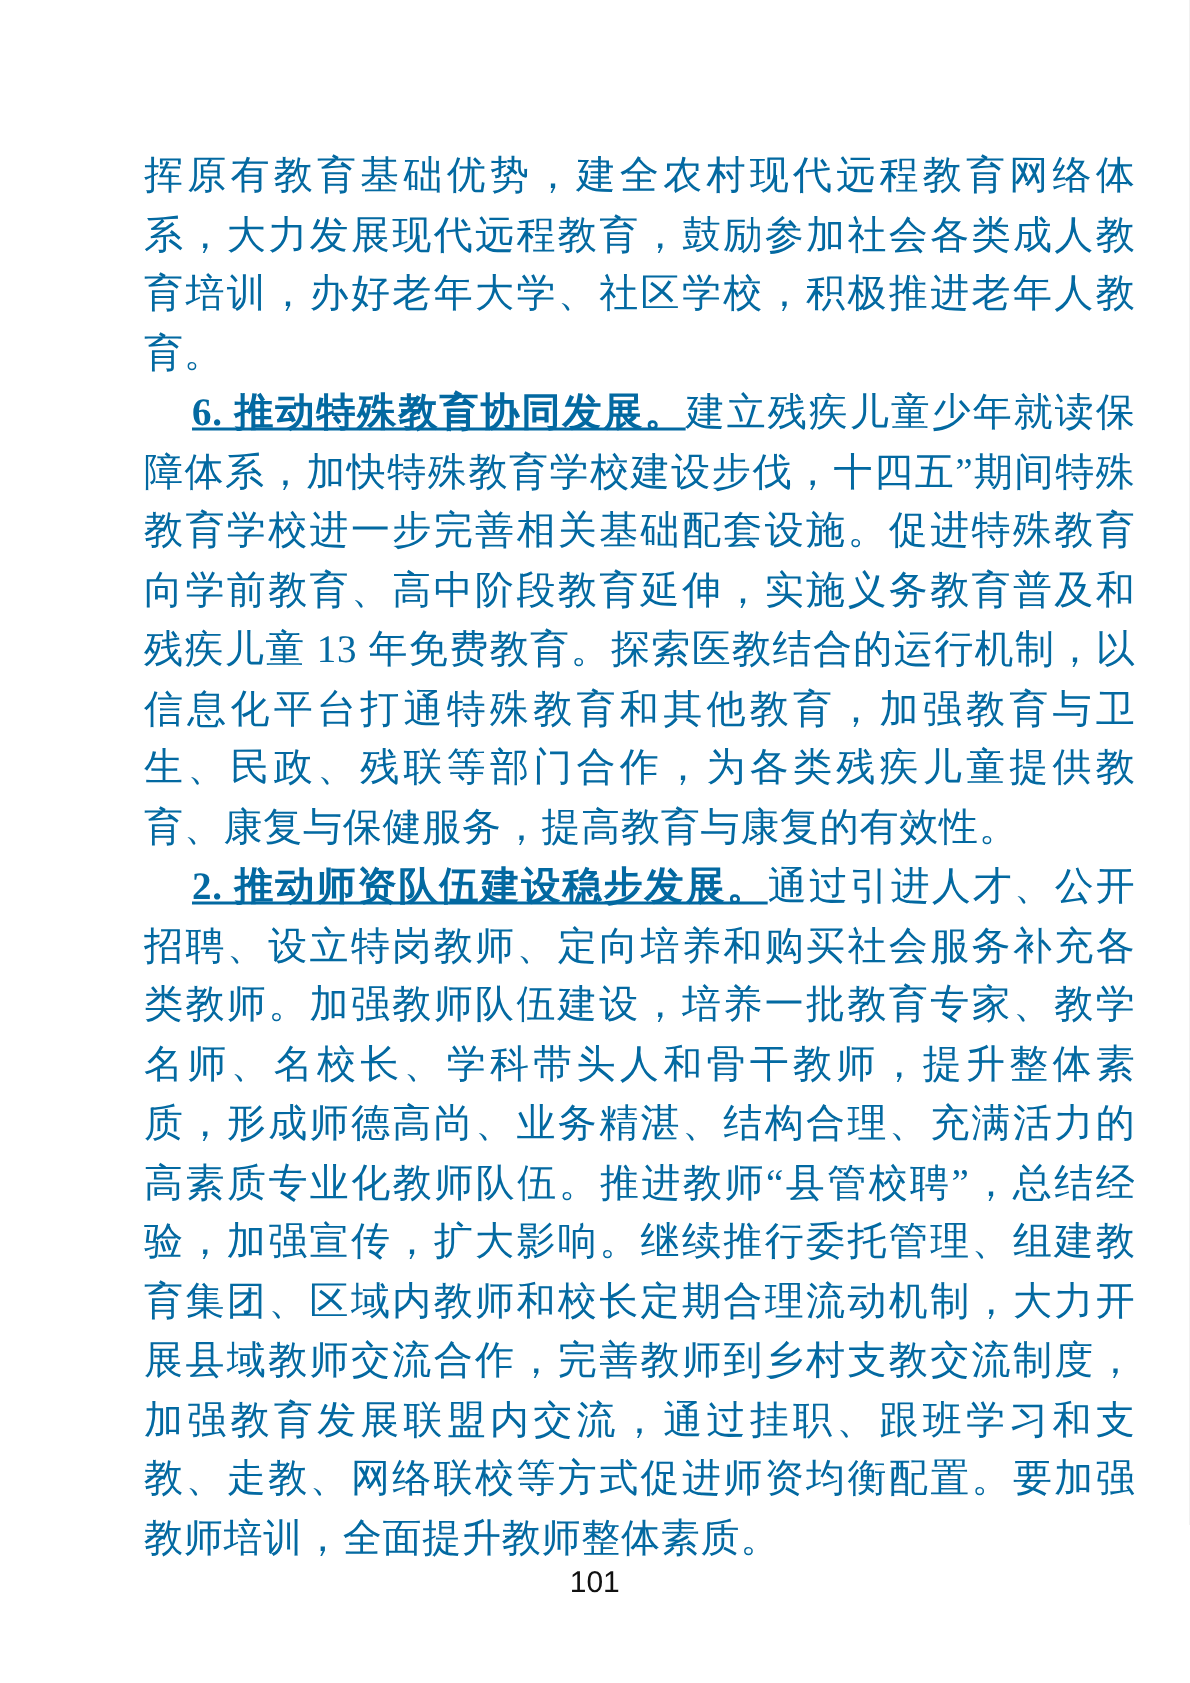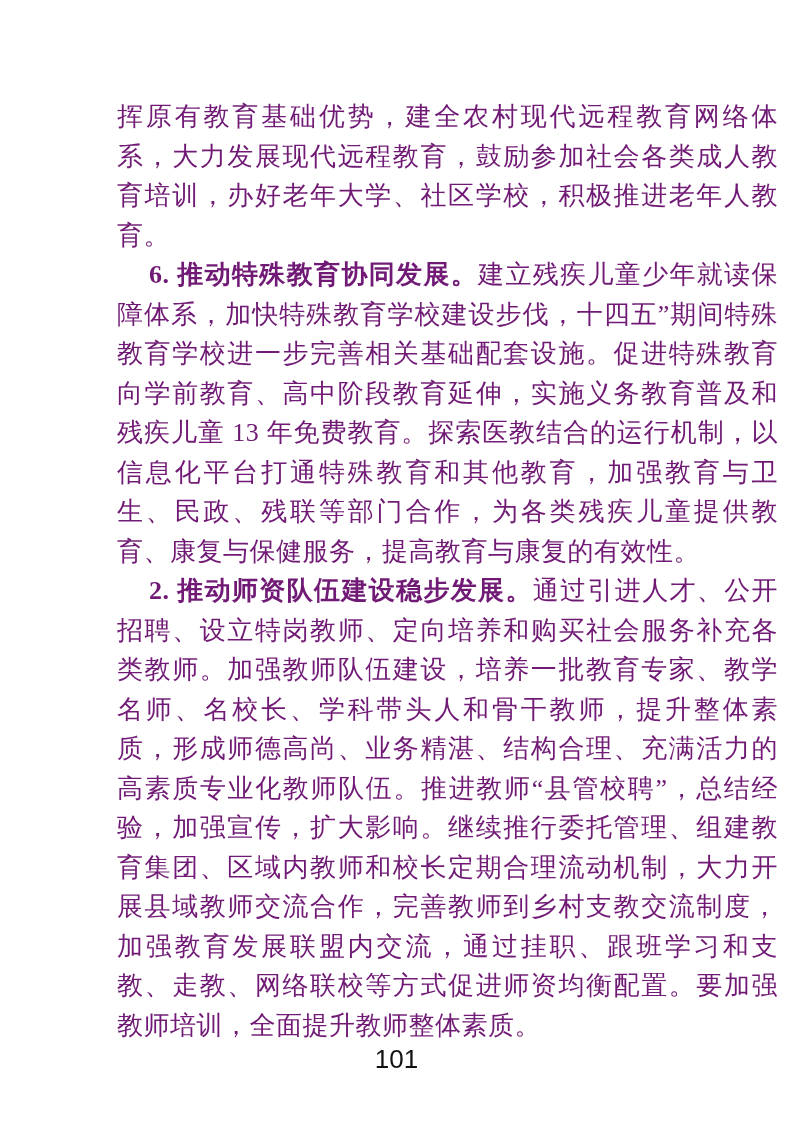--- a/index.html
+++ b/index.html
@@ -17,43 +17,43 @@
       overflow: hidden;
       font-family: "Liberation Serif", "DejaVu Serif", serif;
     }
     .content {
       position: absolute;
       left: 96px;
       top: 97px;
       width: 661px;
       font-size: 26px;
       line-height: 39.5px;
-      color: #701a75;
+      color: #0369a1;
       text-align: justify;
       letter-spacing: 0.5px;
-      margin-left: 21px;
     }
     .para {
       margin: 0;
       padding: 0;
     }
     .para.indented {
       text-indent: 32px;
     }
     .section-heading {
       font-weight: 700;
+      text-decoration: underline;
     }
     .page-number {
       position: absolute;
       left: 0;
       top: 1044px;
       width: 100%;
       text-align: center;
       font-family: "Liberation Sans", "DejaVu Sans", sans-serif;
-      font-size: 26px;
+      font-size: 20px;
       color: #111111;
     }
   </style>
 </head>
 <body>
 
 <div class="page">
   <div class="content">
     <p class="para">挥原有教育基础优势，建全农村现代远程教育网络体系，大力发展现代远程教育，鼓励参加社会各类成人教育培训，办好老年大学、社区学校，积极推进老年人教育。</p>
     <p class="para indented">

